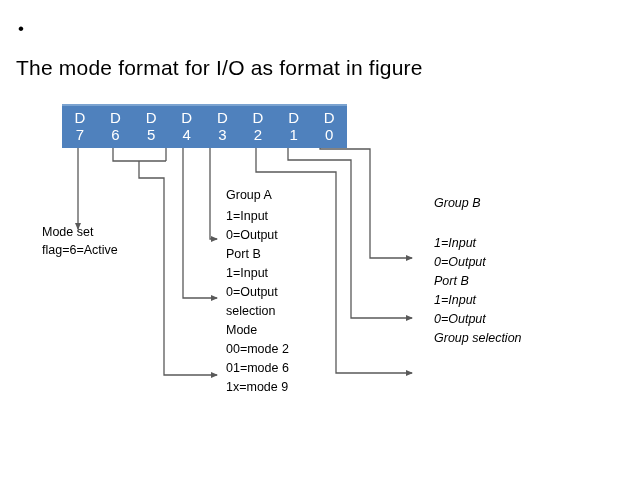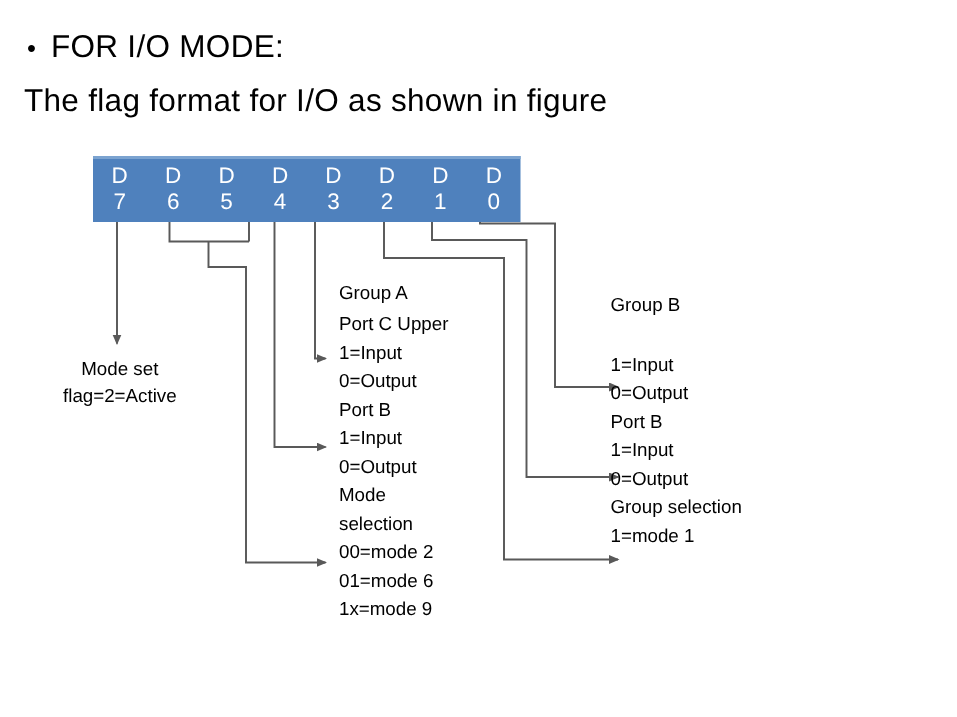--- a/index.html
+++ b/index.html
@@ -84,51 +84,50 @@
   .callout {
     position: absolute;
     font-size: 12.5px;
     line-height: 19px;
     white-space: nowrap;
   }
   .callout .ln { display: block; }
 
   .mode-flag {
     left: 42px;
-    top: 237px;
+    top: 223px;
     font-size: 12.5px;
     line-height: 18px;
-    text-align: center;
   }
   .group-a {
     left: 226px;
     top: 186px;
   }
   .group-b {
-    left: 407px;
+    left: 434px;
     top: 194px;
+    font-style: italic;
   }
   .group-title {
     display: block;
     margin-bottom: 2px;
   }
   .spacer-line {
     display: block;
     height: 19px;
   }
 </style>
 </head>
 <body>
 
 <div class="bullet-line">
   <span class="bullet-dot">•</span>
-  <span class="bullet-text">FOR I/O MODE:</span>
-</div>
-
-<div class="subheading">The flag format for I/O as shown in figure</div>
+</div>
+
+<div class="subheading">The mode format for I/O as format in figure</div>
 
 <div class="bit-table">
   <div class="bit-cell">
     <span class="bit-d">D</span>
     <span class="bit-n">7</span>
   </div>
   <div class="bit-cell">
     <span class="bit-d">D</span>
     <span class="bit-n">6</span>
   </div>
@@ -183,41 +182,39 @@
     <path d="M256,148 L256,172 L336,172 L336,373 L412,373" marker-end="url(#arrowR)"></path>
 
     <path d="M288,148 L288,160 L351,160 L351,318 L412,318" marker-end="url(#arrowR)"></path>
 
     <path d="M320,148 L320,149 L370,149 L370,258 L412,258" marker-end="url(#arrowR)"></path>
   </g>
 </svg>
 
 <div class="callout mode-flag">
   <span class="ln">Mode set</span>
-  <span class="ln">flag=2=Active</span>
+  <span class="ln">flag=6=Active</span>
 </div>
 
 <div class="callout group-a">
   <span class="ln group-title">Group A</span>
-  <span class="ln">Port C Upper</span>
   <span class="ln">1=Input</span>
   <span class="ln">0=Output</span>
   <span class="ln">Port B</span>
   <span class="ln">1=Input</span>
   <span class="ln">0=Output</span>
+  <span class="ln">selection</span>
   <span class="ln">Mode</span>
-  <span class="ln">selection</span>
   <span class="ln">00=mode 2</span>
   <span class="ln">01=mode 6</span>
   <span class="ln">1x=mode 9</span>
 </div>
 
 <div class="callout group-b">
   <span class="ln group-title">Group B</span>
   <span class="ln spacer-line"></span>
   <span class="ln">1=Input</span>
   <span class="ln">0=Output</span>
   <span class="ln">Port B</span>
   <span class="ln">1=Input</span>
   <span class="ln">0=Output</span>
   <span class="ln">Group selection</span>
-  <span class="ln">1=mode 1</span>
 </div>
 
 </body></html>

